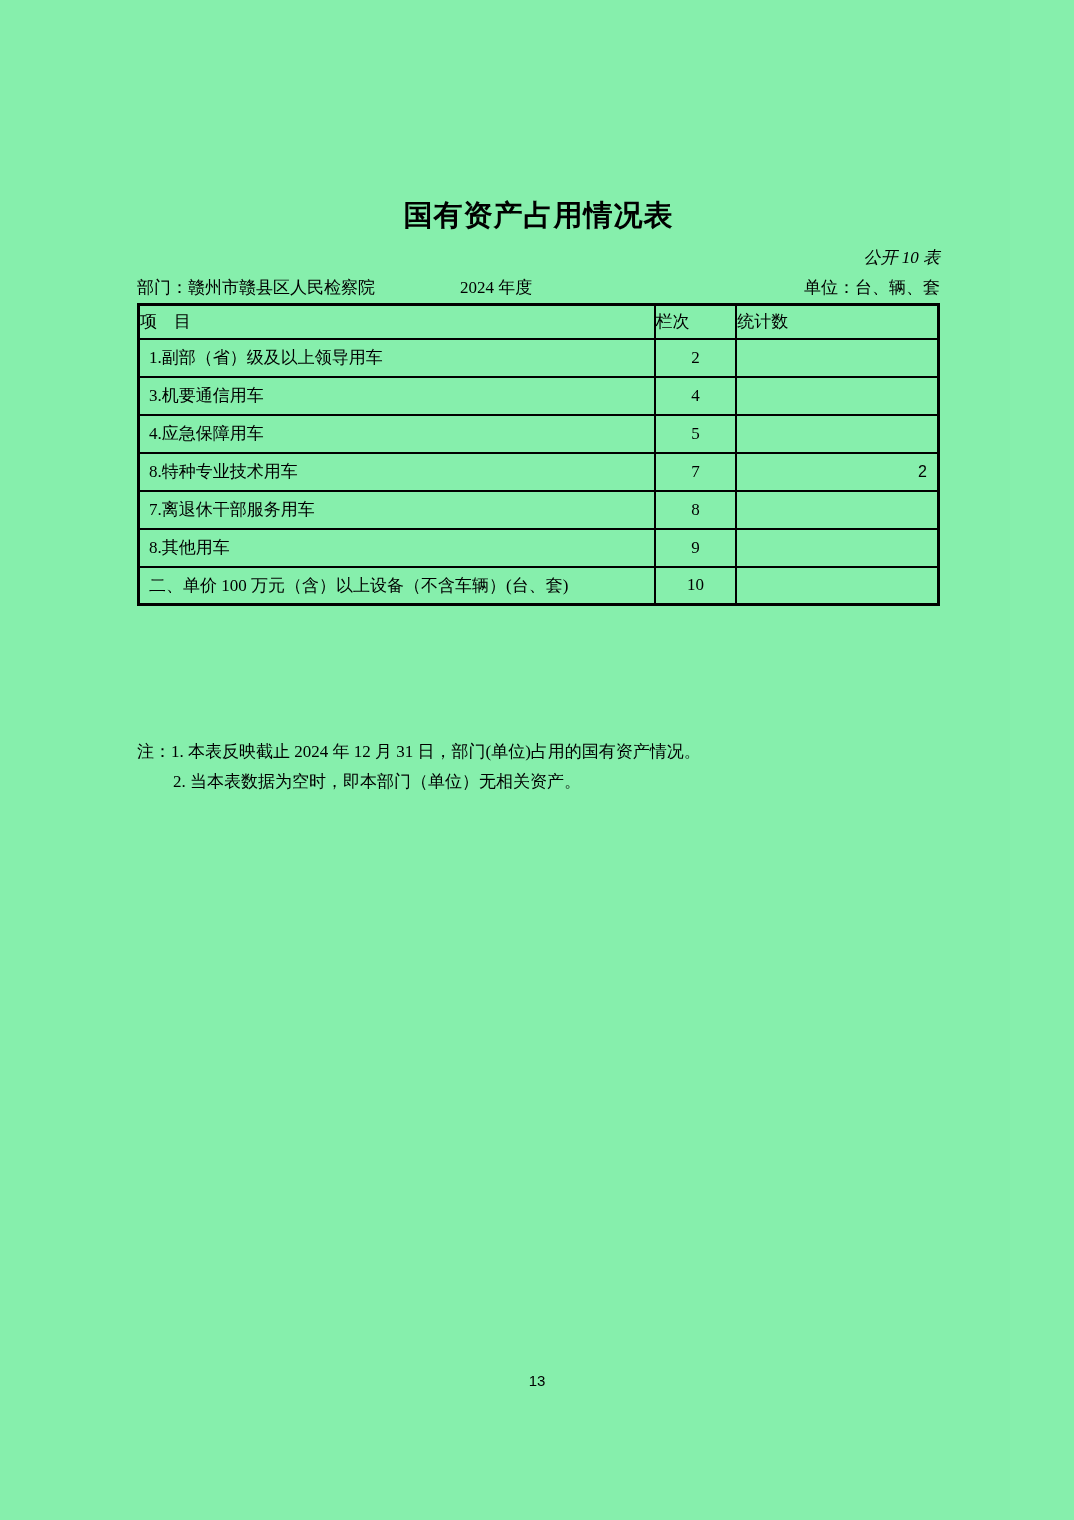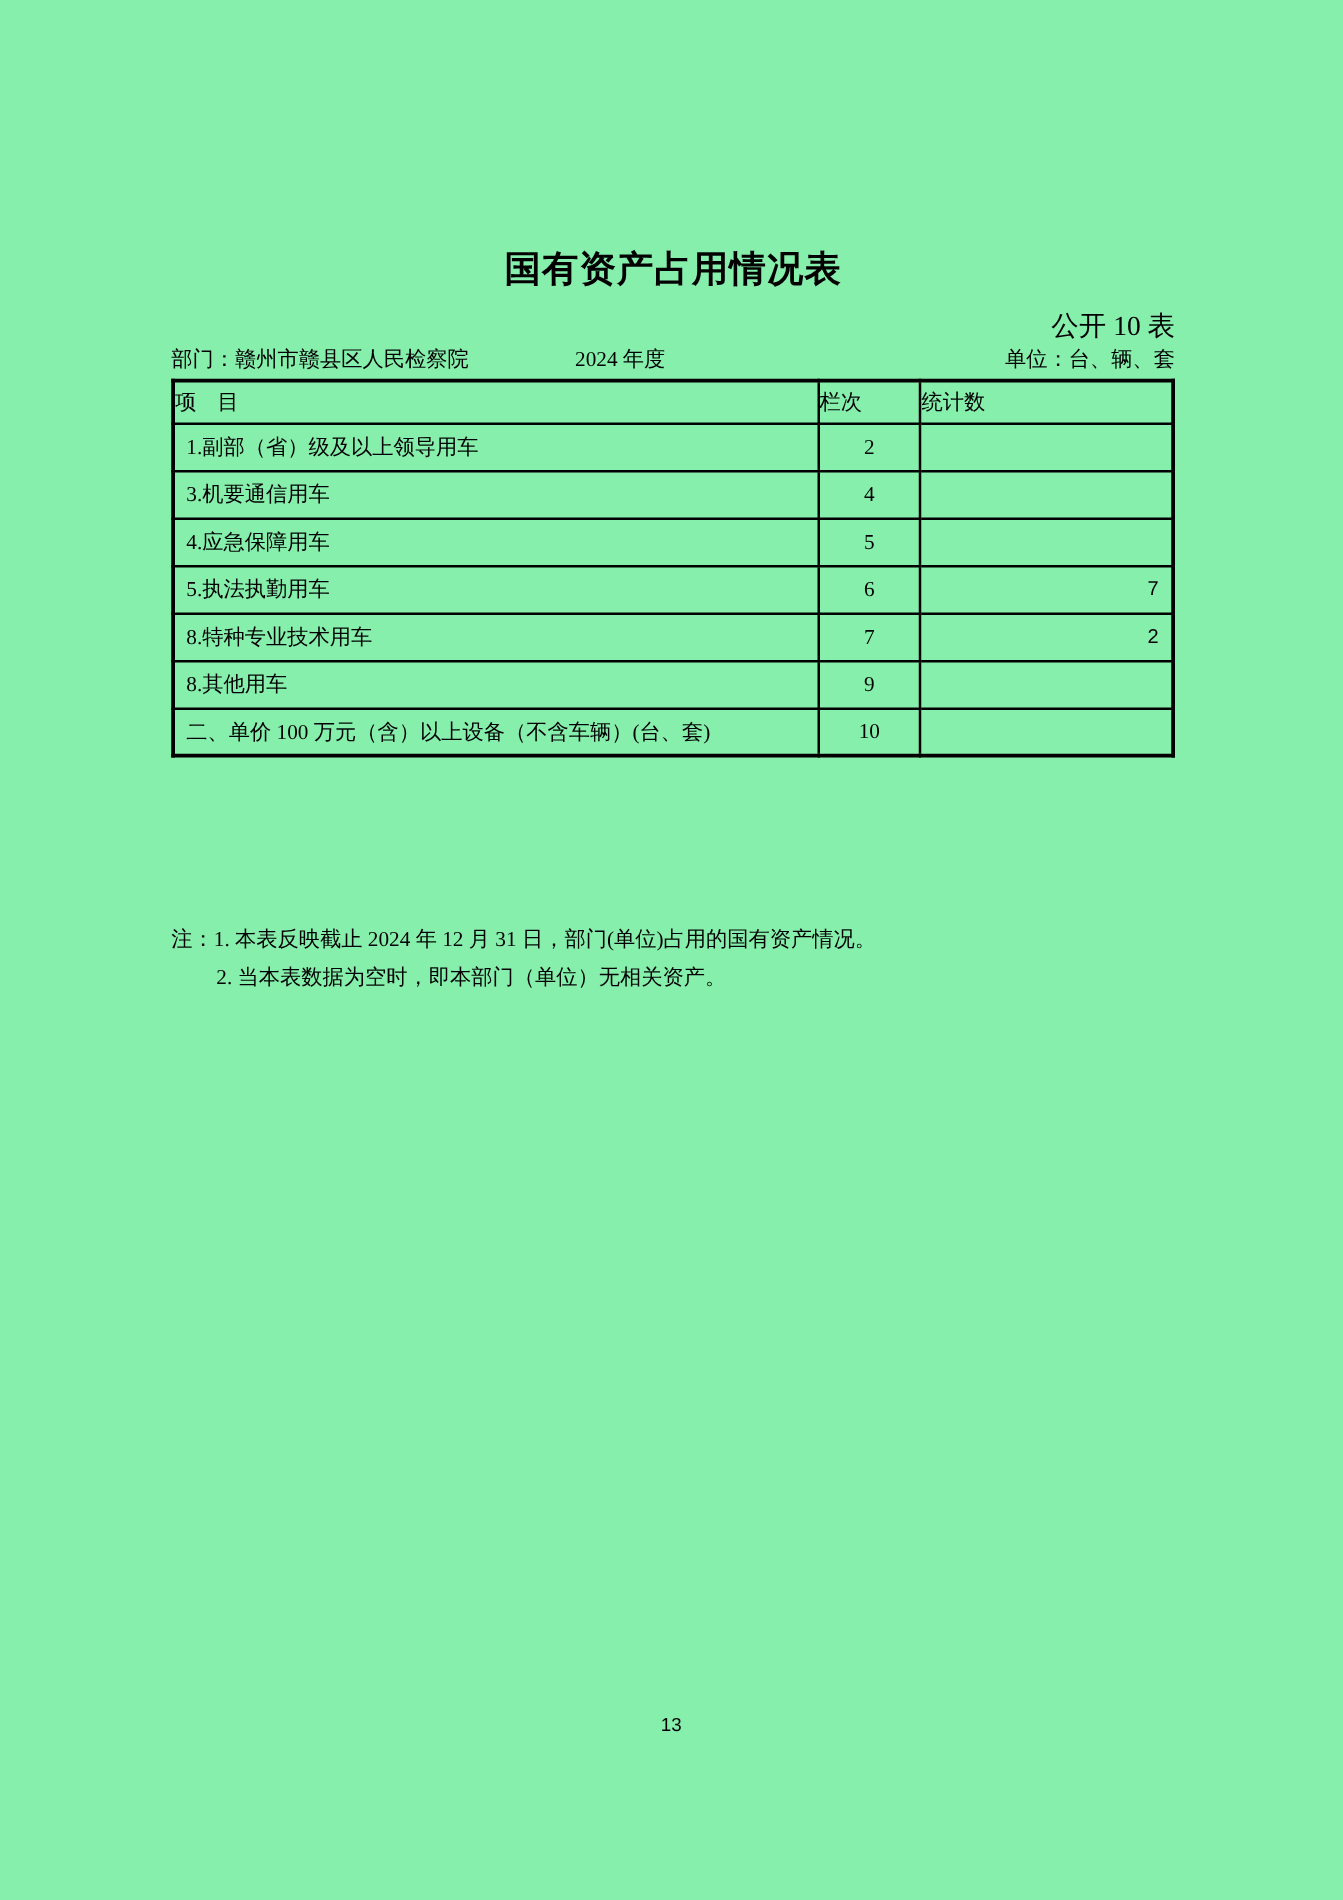--- a/index.html
+++ b/index.html
@@ -24,21 +24,22 @@
     font-weight: bold;
     font-size: 29px;
     letter-spacing: 1px;
   }
   .table-code {
     position: absolute;
     top: 246px;
     left: 137px;
     width: 803px;
     text-align: right;
-    font-size: 22px;
+    font-size: 17px;
+    font-style: italic;
   }
   .meta-line {
     position: absolute;
     top: 276px;
     left: 137px;
     width: 803px;
     display: flex;
     align-items: baseline;
     font-size: 17px;
   }
@@ -126,28 +127,28 @@
       <td class="item sub">3.机要通信用车</td>
       <td class="colno">4</td>
       <td class="val"></td>
     </tr>
     <tr class="datarow">
       <td class="item sub">4.应急保障用车</td>
       <td class="colno">5</td>
       <td class="val"></td>
     </tr>
     <tr class="datarow">
-      <td class="item sub">5.执法执勤用车</td>
-      <td class="colno">6</td>
-      <td class="val sansnum">7</td>
-    </tr>
-    <tr class="datarow">
       <td class="item sub">8.特种专业技术用车</td>
       <td class="colno">7</td>
       <td class="val sansnum">2</td>
+    </tr>
+    <tr class="datarow">
+      <td class="item sub">7.离退休干部服务用车</td>
+      <td class="colno">8</td>
+      <td class="val"></td>
     </tr>
     <tr class="datarow">
       <td class="item sub">8.其他用车</td>
       <td class="colno">9</td>
       <td class="val"></td>
     </tr>
     <tr class="datarow">
       <td class="item">二、单价 100 万元（含）以上设备（不含车辆）(台、套)</td>
       <td class="colno">10</td>
       <td class="val"></td>

